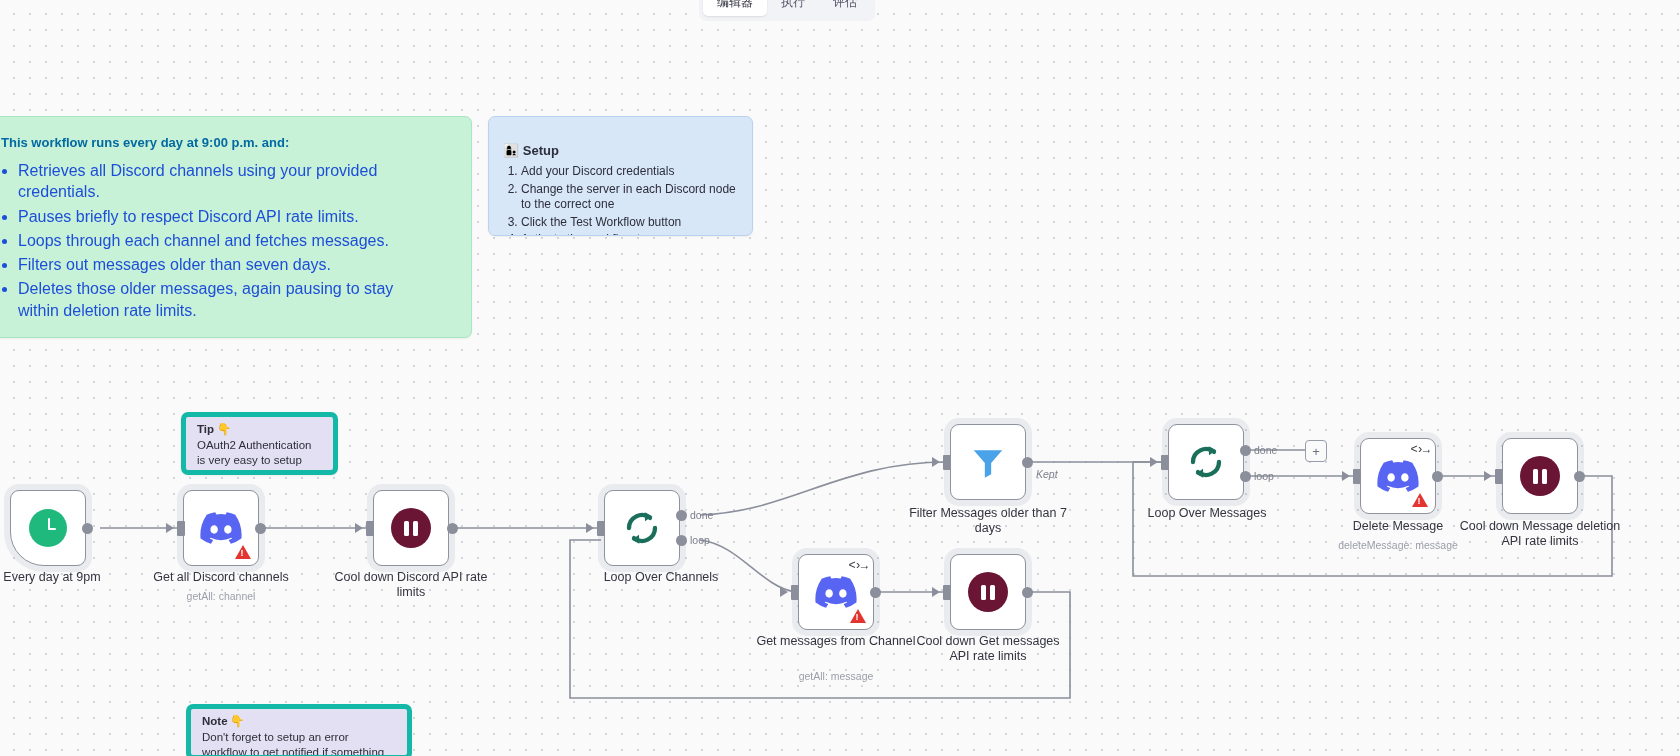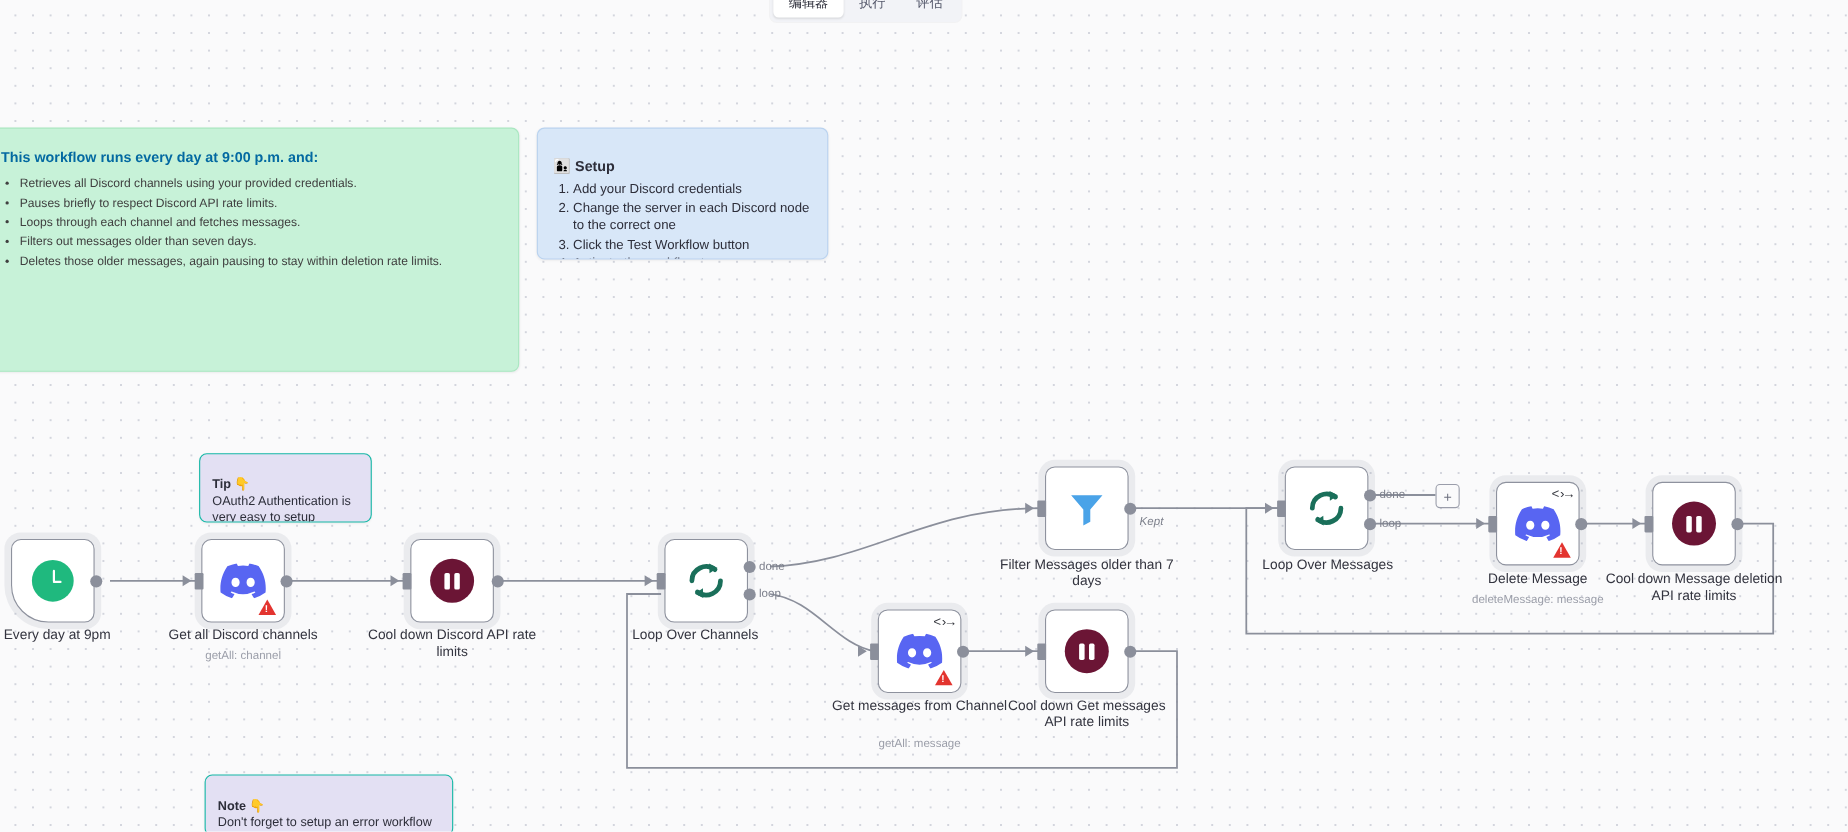--- a/index.html
+++ b/index.html
@@ -38,35 +38,35 @@
     background:#c7f2d8;border:1px solid #a8e7c0;
     padding:18px 40px 10px 140px;
     box-shadow:0 1px 2px rgba(0,0,0,.06);
     overflow:hidden;
   }
   .sticky-green h1{
     margin:0 0 14px 0;font-size:28px;font-weight:700;letter-spacing:-.3px;color:#2b2d37;
   }
   .sticky-green .lead{font-size:13px;font-weight:700;margin:0 0 10px 0;color:#0369a1;}
   .sticky-green ul{margin:0;padding-left:17px;}
-  .sticky-green li{font-size:11px;line-height:1.33;margin-bottom:3px;color:#404040;}
+  .sticky-green li{font-size:16px;line-height:1.33;margin-bottom:3px;color:#1d4ed8;}
 
   .sticky-blue{
     left:488px;top:116px;width:265px;height:120px;
     background:#d8e7f8;border:1px solid #b9d2ef;
     padding:26px 12px;overflow:hidden;
     box-shadow:0 1px 2px rgba(0,0,0,.05);
   }
   .sticky-blue .sttitle{font-size:13px;font-weight:700;margin:0 0 6px 2px;}
   .sticky-blue ol{margin:0;padding-left:20px;}
   .sticky-blue li{font-size:12px;line-height:1.30;margin-bottom:2px;}
 
   .sticky-purple{
-    background:#e3e0f3;border:1px solid #14b8a6;
-    padding:20px 11px;overflow:hidden;
+    background:#e3e0f3;border:5px solid #14b8a6;
+    padding:5px 11px;overflow:hidden;
     box-shadow:0 1px 2px rgba(0,0,0,.05);
   }
   .sticky-tip{left:181px;top:412px;width:157px;height:63px;}
   .sticky-note{left:186px;top:660px;width:226px;height:56px;margin-top:44px;}
   .sticky-purple .sttitle{font-size:11.5px;font-weight:700;margin:0 0 2px 0;}
   .sticky-purple p{margin:0;font-size:11.5px;line-height:1.28;}
 
   
   .node{
     position:absolute;width:76px;height:76px;box-sizing:border-box;
@@ -212,21 +212,21 @@
     <path fill="none" stroke="#1a6f5a" stroke-width="2.6" stroke-linecap="round" d="M4.2 12a7.8 7.8 0 0 1 12.6-6.1"></path>
     <path fill="#1a6f5a" d="M13.6 2.6l4.6 2.4-4.4 2.9z"></path>
     <path fill="none" stroke="#1a6f5a" stroke-width="2.6" stroke-linecap="round" d="M19.8 12a7.8 7.8 0 0 1-12.6 6.1"></path>
     <path fill="#1a6f5a" d="M10.4 21.4l-4.6-2.4 4.4-2.9z"></path>
   </svg>
 </div>
 <div class="dot" style="left:676px;top:510px;"></div>
 <div class="plabel" style="left:690px;top:509px;">done</div>
 <div class="dot" style="left:676px;top:535px;"></div>
 <div class="plabel" style="left:690px;top:534px;">loop</div>
-<div class="caption" style="left:550px;top:570px;">Loop Over Channels</div>
+<div class="caption" style="left:579px;top:570px;">Loop Over Channels</div>
 
 <div class="inport" style="left:943px;top:455px;"></div>
 <div class="arrowhead" style="left:932px;top:457px;"></div>
 <div class="node" style="left:950px;top:424px;">
   <svg width="38" height="38" viewBox="0 0 24 24">
     <path fill="#4aa3e8" d="M3 4.5h18l-7 8.2v7.1l-4 2.2v-9.3z"></path>
   </svg>
 </div>
 <div class="dot" style="left:1022px;top:457px;"></div>
 <div class="plabel" style="left:1036px;top:468px;font-style:italic;">Kept</div>

